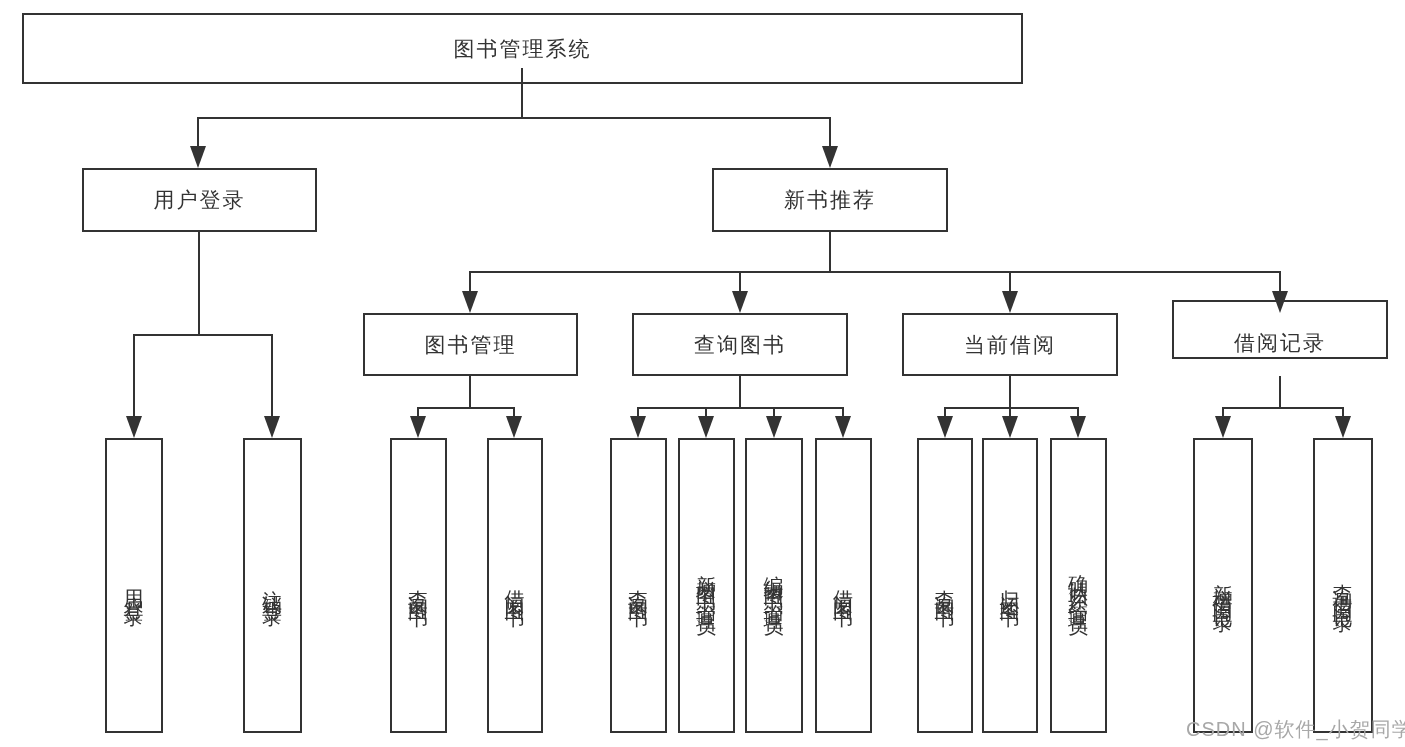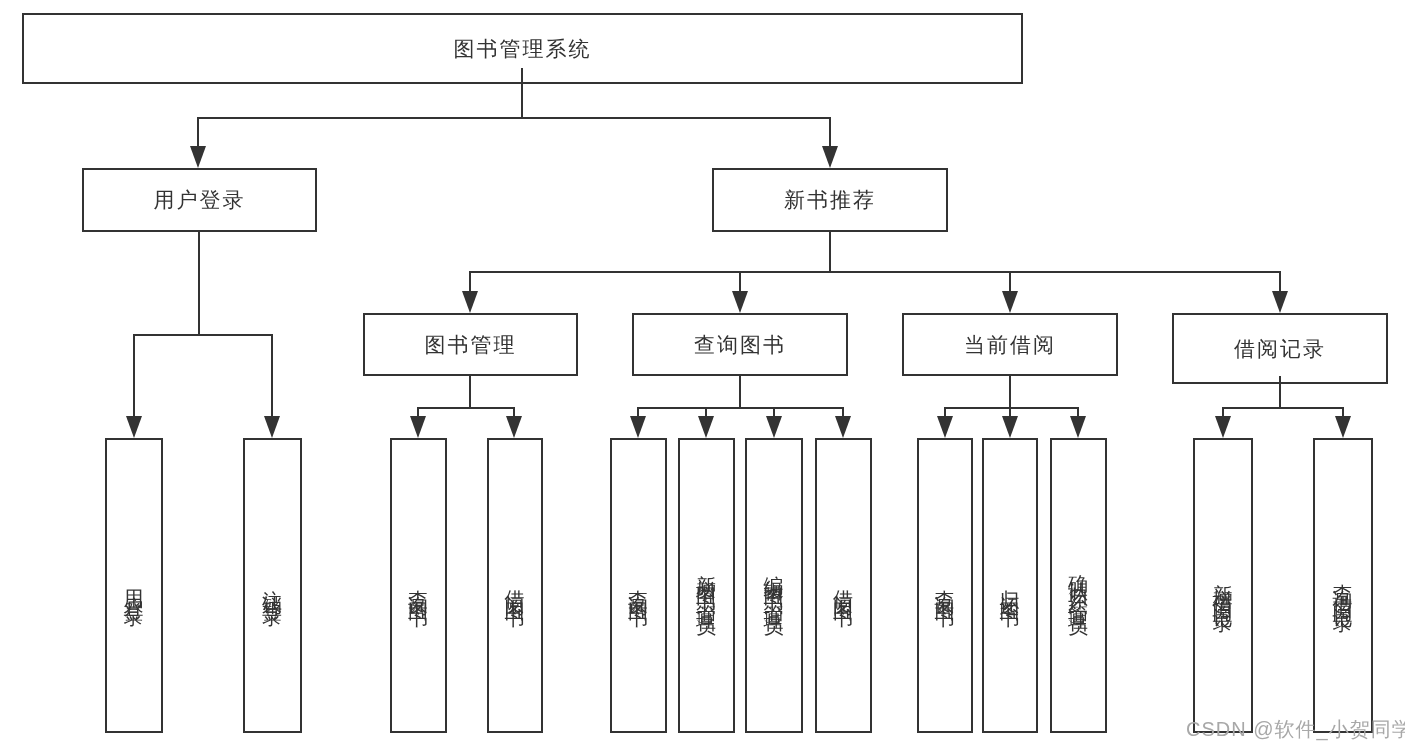--- a/index.html
+++ b/index.html
@@ -66,21 +66,21 @@
 
   <div class="node" style="left:363px;top:313px;width:215px;height:63px;">
     <span class="hlabel">图书管理</span>
   </div>
   <div class="node" style="left:632px;top:313px;width:216px;height:63px;">
     <span class="hlabel">查询图书</span>
   </div>
   <div class="node" style="left:902px;top:313px;width:216px;height:63px;">
     <span class="hlabel">当前借阅</span>
   </div>
-  <div class="node" style="left:1172px;top:313px;width:216px;height:71px;">
+  <div class="node" style="left:1172px;top:300px;width:216px;height:59px;align-items:flex-end;">
     <span class="hlabel">借阅记录</span>
   </div>
 
   <div class="node leaf" style="left:105px;width:58px;">
     <span class="vlabel">用户登录</span>
   </div>
   <div class="node leaf" style="left:243px;width:59px;">
     <span class="vlabel">注销登录</span>
   </div>
   <div class="node leaf" style="left:390px;width:57px;">

